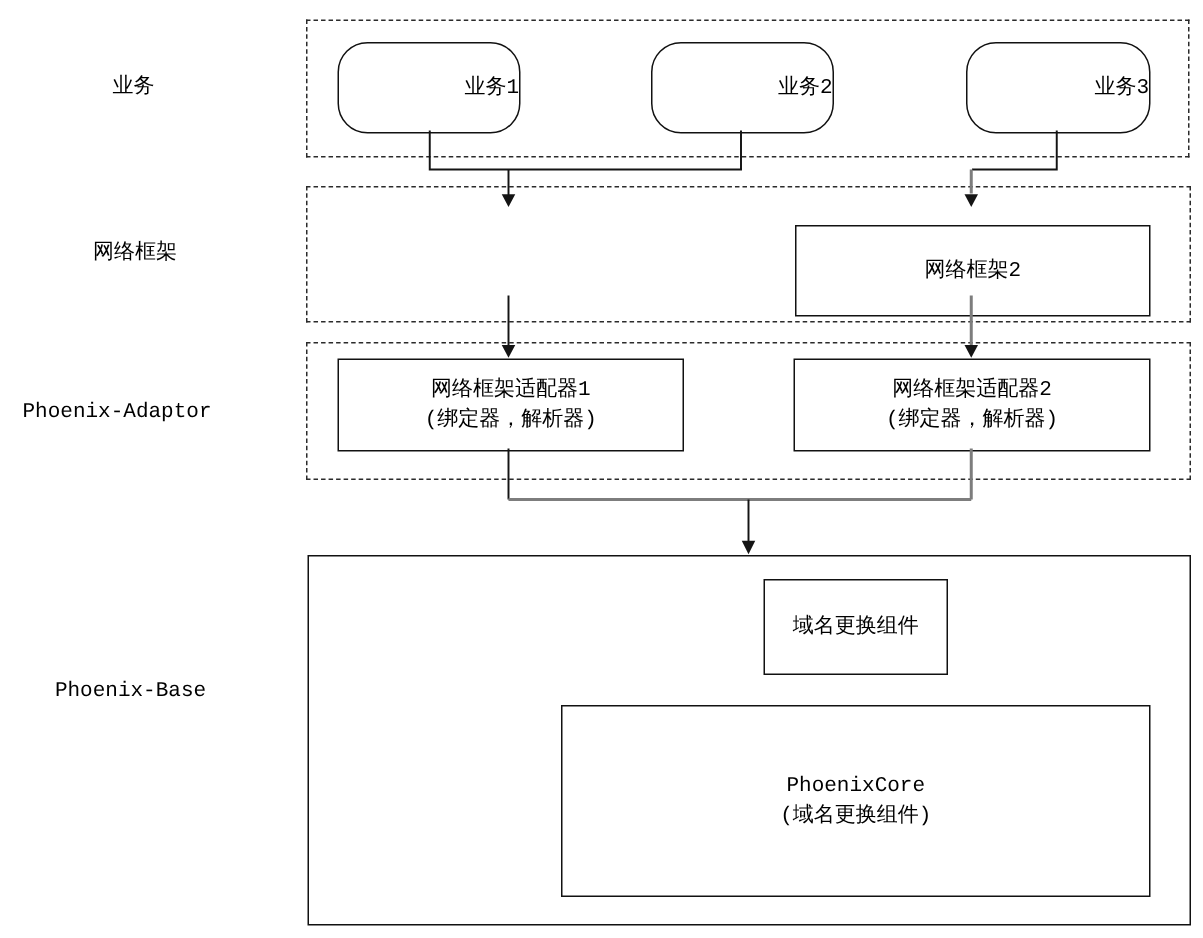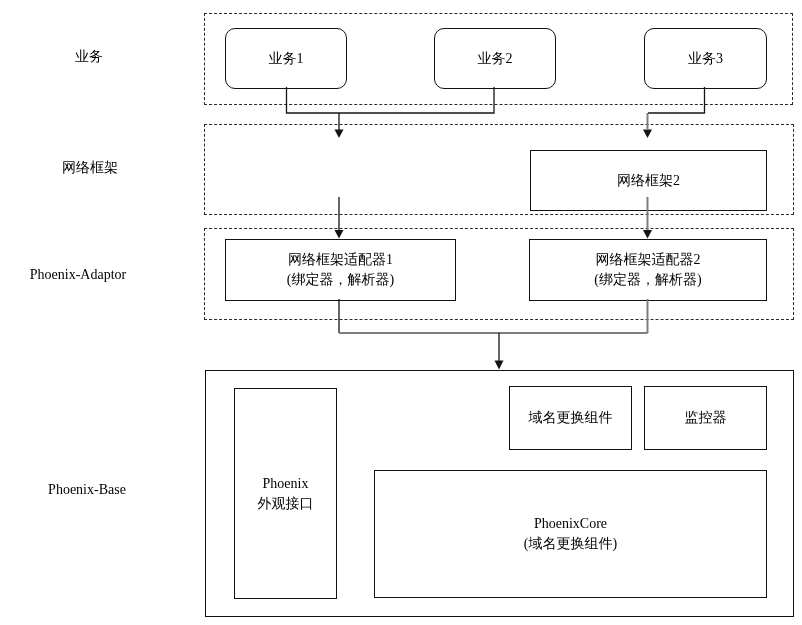--- a/index.html
+++ b/index.html
@@ -1,21 +1,21 @@
 <!DOCTYPE html>
 <html><head>
 <meta charset="utf-8">
 <style>
   html, body { margin: 0; padding: 0; background: #ffffff; }
   .canvas {
     position: relative;
     width: 802px;
     height: 625px;
     background: #ffffff;
-    font-family: Liberation Serif, serif;
+    font-family: Liberation Mono, monospace;
     color: #000000;
     overflow: hidden;
   }
   .layer {
     position: absolute;
     border: 1px dashed #2b2b2b;
     background: transparent;
   }
   .node {
     position: absolute;
@@ -23,41 +23,41 @@
     background: #ffffff;
     display: flex;
     flex-direction: column;
     align-items: center;
     justify-content: center;
     font-size: 14px;
     line-height: 20px;
     text-align: center;
     white-space: nowrap;
   }
-  .rounded { border-radius: 10px; }
+  .rounded { border-radius: 20px; align-items: flex-end; }
   .row-label {
     position: absolute;
     transform: translate(-50%, -50%);
     font-size: 14px;
     white-space: nowrap;
   }
   .wires { position: absolute; top: 0; left: 0; pointer-events: none; }
   .wire-black { stroke: #141414; stroke-width: 1.3; fill: none; }
   .wire-gray  { stroke: #7d7d7d; stroke-width: 2;   fill: none; }
   .arrowhead  { fill: #141414; stroke: none; }
 </style>
 </head>
 <body>
 
 <div class="canvas">
 
   <div class="row-label" style="left:89px; top:57px">业务</div>
   <div class="row-label" style="left:90px; top:168px">网络框架</div>
   <div class="row-label" style="left:78px; top:275px">Phoenix-Adaptor</div>
-  <div class="row-label" style="left:87px; top:490px">Phoenix-Base</div>
+  <div class="row-label" style="left:87px; top:461px">Phoenix-Base</div>
 
   <div class="layer" style="left:204px; top:13px; width:587px; height:90px"></div>
   <div class="layer" style="left:204px; top:124px; width:588px; height:89px"></div>
   <div class="layer" style="left:204px; top:228px; width:588px; height:90px"></div>
 
   <div class="node rounded" style="left:225px; top:28px; width:120px; height:59px">
     <span>业务1</span>
   </div>
   <div class="node rounded" style="left:434px; top:28px; width:120px; height:59px">
     <span>业务2</span>
@@ -74,29 +74,22 @@
     <span>网络框架适配器1</span>
     <span>(绑定器，解析器)</span>
   </div>
   <div class="node" style="left:529px; top:239px; width:236px; height:60px">
     <span>网络框架适配器2</span>
     <span>(绑定器，解析器)</span>
   </div>
 
   <div class="node" style="left:205px; top:370px; width:587px; height:245px"></div>
 
-  <div class="node" style="left:234px; top:388px; width:101px; height:209px">
-    <span>Phoenix</span>
-    <span>外观接口</span>
-  </div>
   <div class="node" style="left:509px; top:386px; width:121px; height:62px">
     <span>域名更换组件</span>
-  </div>
-  <div class="node" style="left:644px; top:386px; width:121px; height:62px">
-    <span>监控器</span>
   </div>
   <div class="node" style="left:374px; top:470px; width:391px; height:126px">
     <span>PhoenixCore</span>
     <span>(域名更换组件)</span>
   </div>
 
   <svg class="wires" width="802" height="625">
 
     <path class="wire-black" d="M286.5 87 V113 H494 V87"></path>
     <path class="wire-black" d="M339 113 V130"></path>

